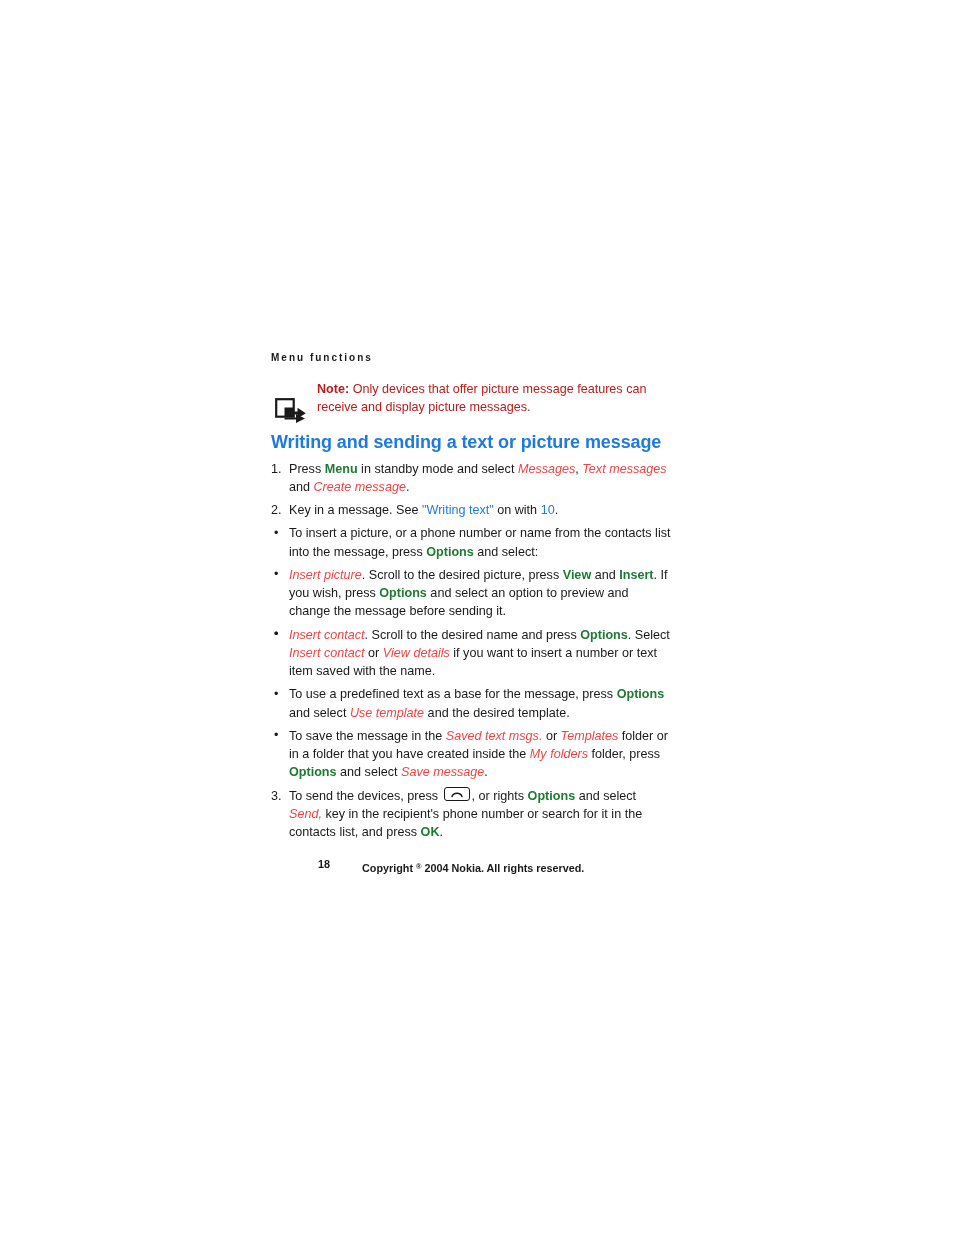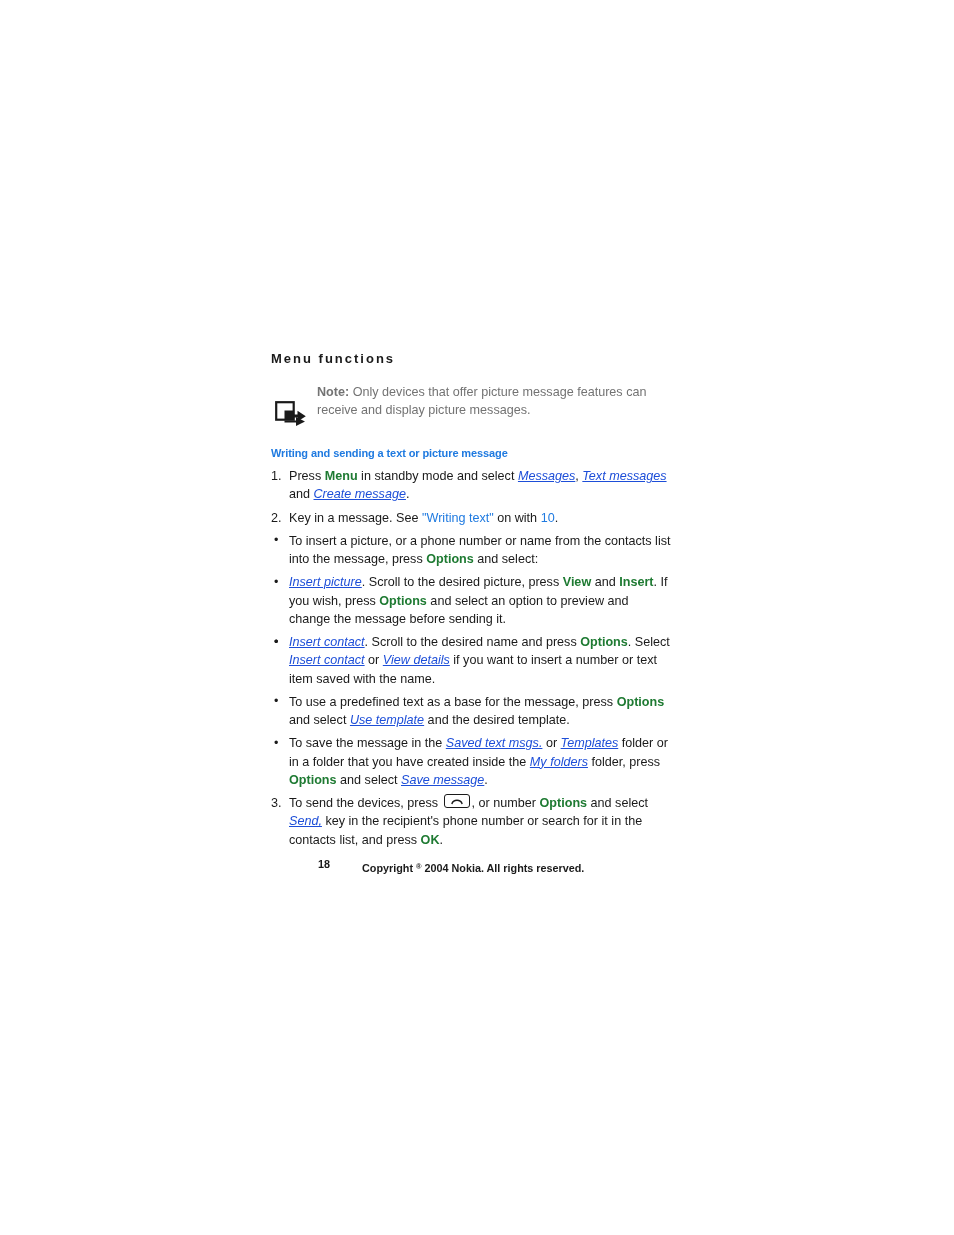--- a/index.html
+++ b/index.html
@@ -27,21 +27,21 @@
   
   .content {
     position: absolute;
     left: 271px;
     top: 352px;
     width: 400px;
   }
 
   
   .running-header {
-    font-size: 13px;
+    font-size: 10px;
     font-weight: bold;
     letter-spacing: 2.0px;
     color: #1a1a1a;
     margin: 0 0 18px 0;
     line-height: 1.1;
   }
 
   
   .note-block {
     position: relative;
@@ -53,32 +53,32 @@
     position: absolute;
     left: 4px;
     top: 30px;
     width: 32px;
     height: 26px;
     transform: translateY(-50%);
   }
   .note-text {
     font-size: 12.6px;
     line-height: 1.42;
-    color: #737373;
+    color: #b91c1c;
   }
   .note-label {
     font-weight: bold;
   }
 
   
   .section-heading {
-    font-size: 11px;
+    font-size: 18px;
     font-weight: bold;
     color: #1f7ae0;
-    margin: 27px 0 6px 0;
+    margin: 14px 0 6px 0;
     line-height: 1.25;
     letter-spacing: -0.1px;
   }
 
   
   ol.steps {
     list-style: none;
     margin: 0;
     padding: 0;
   }
@@ -126,22 +126,21 @@
   .blk { margin-bottom: 5px; }
 
   
   .b-green {
     font-weight: bold;
     color: #1e7a32;
     text-align: center;
   }
   .i-green {
     font-style: italic;
-    color: #1d4ed8;
-    text-decoration: underline;
+    color: #ef4444;
   }
   .link {
     color: #1f7ae0;
   }
 
   
   .key {
     display: inline-block;
     width: 24px;
     height: 12px;
@@ -252,21 +251,21 @@
         <span class="dot">•</span>
         <span class="runs"><span>To save the message in the </span><span class="i-green">Saved text msgs.</span><span> or </span><span class="i-green">Templates</span><span> folder or in a folder that you have created inside the </span><span class="i-green">My folders</span><span> folder, press </span><span class="b-green">Options</span><span> and select </span><span class="i-green">Save message</span><span>.</span></span>
       </li>
     </ul>
 
     <ol class="steps">
       <li class="step">
         <span class="marker">3.</span>
         <span class="runs"><span>To send the devices, press </span><span class="key"><svg width="24" height="12" viewBox="0 0 24 12">
                 <path d="M7 8.4 C8.6 4.2 15.4 4.2 17 8.4" fill="none" stroke="#1a1a1a" stroke-width="1.5" stroke-linecap="round"></path>
-              </svg></span><span>, or number </span><span class="b-green">Options</span><span> and select </span><span class="i-green">Send,</span><span> key in the recipient's phone number or search for it in the contacts list, and press </span><span class="b-green">OK</span><span>.</span></span>
+              </svg></span><span>, or rights </span><span class="b-green">Options</span><span> and select </span><span class="i-green">Send,</span><span> key in the recipient's phone number or search for it in the contacts list, and press </span><span class="b-green">OK</span><span>.</span></span>
       </li>
     </ol>
 
   </div>
 
   <div class="footer">
     <span class="page-number">18</span>
     <span class="copyright"><span>Copyright </span><sup>®</sup><span> 2004 Nokia. All rights reserved.</span></span>
   </div>
 

